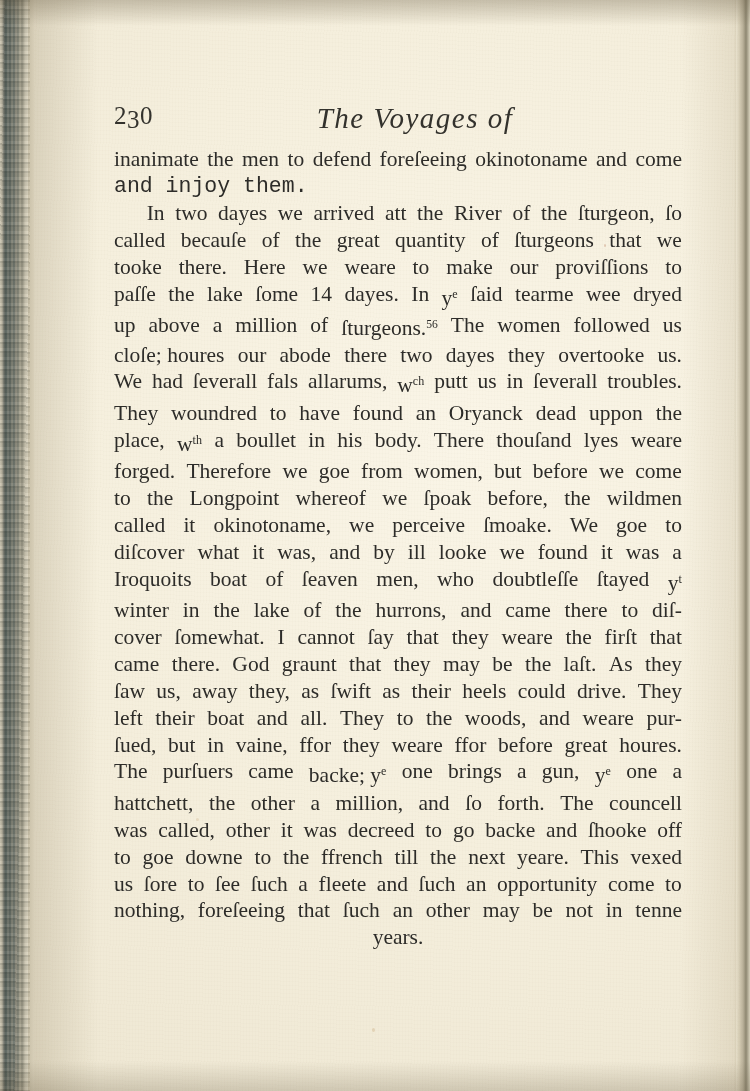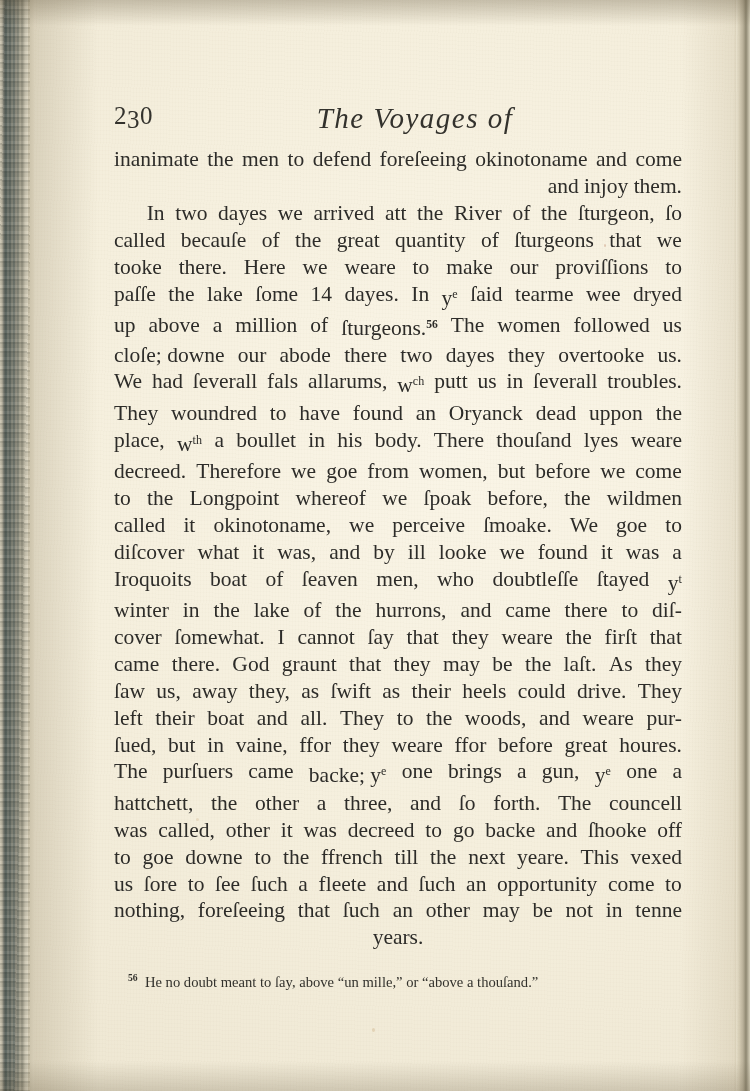--- a/index.html
+++ b/index.html
@@ -117,34 +117,34 @@
   .tline {
     display: flex;
     font-size: 21.5px;
     line-height: 26.9px;
     color: #2d2c29;
     white-space: pre;
   }
   .tline > span { display: inline-block; }
   
   .tline.just { justify-content: space-between; }
-  .tline.last { justify-content: flex-end; }
+  .tline.last { justify-content: flex-start; font-family: Liberation Mono, monospace; }
   .tline.rightal { justify-content: center; }
   .tline .ind { width: 22px; }
 
   .it { }
   sup.sc {
     font-size: .56em;
     vertical-align: .62em;
     letter-spacing: .2px;
   }
   sup.fn {
     font-size: .54em;
     vertical-align: .58em;
-    font-weight: bold;
+    font-weight: normal;
   }
 
   #footnote-area { margin-top: 17px; }
   #footnote {
     font-size: 14.6px;
     line-height: 19px;
     color: #32312c;
     padding-left: 14px;
     white-space: pre-wrap;
   }
@@ -192,43 +192,40 @@
         <div class="para">
           <div class="tline just"><span>inanimate</span><span>the</span><span>men</span><span>to</span><span>defend</span><span>foreſeeing</span><span>okinotoname</span><span>and</span><span>come</span></div>
           <div class="tline last"><span>and injoy them.</span></div>
         </div>
         <div class="para">
           <div class="tline just"><span class="ind"></span><span>In</span><span>two</span><span>dayes</span><span>we</span><span>arrived</span><span>att</span><span>the</span><span>River</span><span>of</span><span>the</span><span>ſturgeon,</span><span>ſo</span></div>
           <div class="tline just"><span>called</span><span>becauſe</span><span>of</span><span>the</span><span>great</span><span>quantity</span><span>of</span><span>ſturgeons</span><span>that</span><span>we</span></div>
           <div class="tline just"><span>tooke</span><span>there.</span><span>Here</span><span>we</span><span>weare</span><span>to</span><span>make</span><span>our</span><span>proviſſions</span><span>to</span></div>
           <div class="tline just"><span>paſſe</span><span>the</span><span>lake</span><span>ſome</span><span>14</span><span>dayes.</span><span>In</span><span>y<sup class="sc">e</sup></span><span>ſaid</span><span>tearme</span><span>wee</span><span>dryed</span></div>
           <div class="tline just"><span>up</span><span>above</span><span>a</span><span>million</span><span>of</span><span>ſturgeons.<sup class="fn">56</sup></span><span>The</span><span>women</span><span>followed</span><span>us</span></div>
-          <div class="tline just"><span>cloſe; downe</span><span>our</span><span>abode</span><span>there</span><span>two</span><span>dayes</span><span>they</span><span>overtooke</span><span>us.</span></div>
+          <div class="tline just"><span>cloſe; houres</span><span>our</span><span>abode</span><span>there</span><span>two</span><span>dayes</span><span>they</span><span>overtooke</span><span>us.</span></div>
           <div class="tline just"><span>We</span><span>had</span><span>ſeverall</span><span>fals</span><span>allarums,</span><span>w<sup class="sc">ch</sup></span><span>putt</span><span>us</span><span>in</span><span>ſeverall</span><span>troubles.</span></div>
           <div class="tline just"><span>They</span><span>woundred</span><span>to</span><span>have</span><span>found</span><span>an</span><span>Oryanck</span><span>dead</span><span>uppon</span><span>the</span></div>
           <div class="tline just"><span>place,</span><span>w<sup class="sc">th</sup></span><span>a</span><span>boullet</span><span>in</span><span>his</span><span>body.</span><span>There</span><span>thouſand</span><span>lyes</span><span>weare</span></div>
-          <div class="tline just"><span>decreed.</span><span>Therefore</span><span>we</span><span>goe</span><span>from</span><span>women,</span><span>but</span><span>before</span><span>we</span><span>come</span></div>
+          <div class="tline just"><span>forged.</span><span>Therefore</span><span>we</span><span>goe</span><span>from</span><span>women,</span><span>but</span><span>before</span><span>we</span><span>come</span></div>
           <div class="tline just"><span>to</span><span>the</span><span>Longpoint</span><span>whereof</span><span>we</span><span>ſpoak</span><span>before,</span><span>the</span><span>wildmen</span></div>
           <div class="tline just"><span>called</span><span>it</span><span><span class="it">okinotoname</span><span style="font-style: normal;">,</span></span><span>we</span><span>perceive</span><span>ſmoake.</span><span>We</span><span>goe</span><span>to</span></div>
           <div class="tline just"><span>diſcover</span><span>what</span><span>it</span><span>was,</span><span>and</span><span>by</span><span>ill</span><span>looke</span><span>we</span><span>found</span><span>it</span><span>was</span><span>a</span></div>
           <div class="tline just"><span>Iroquoits</span><span>boat</span><span>of</span><span>ſeaven</span><span>men,</span><span>who</span><span>doubtleſſe</span><span>ſtayed</span><span>y<sup class="sc">t</sup></span></div>
           <div class="tline just"><span>winter</span><span>in</span><span>the</span><span>lake</span><span>of</span><span>the</span><span>hurrons,</span><span>and</span><span>came</span><span>there</span><span>to</span><span>diſ-</span></div>
           <div class="tline just"><span>cover</span><span>ſomewhat.</span><span>I</span><span>cannot</span><span>ſay</span><span>that</span><span>they</span><span>weare</span><span>the</span><span>firſt</span><span>that</span></div>
           <div class="tline just"><span>came</span><span>there.</span><span>God</span><span>graunt</span><span>that</span><span>they</span><span>may</span><span>be</span><span>the</span><span>laſt.</span><span>As</span><span>they</span></div>
           <div class="tline just"><span>ſaw</span><span>us,</span><span>away</span><span>they,</span><span>as</span><span>ſwift</span><span>as</span><span>their</span><span>heels</span><span>could</span><span>drive.</span><span>They</span></div>
           <div class="tline just"><span>left</span><span>their</span><span>boat</span><span>and</span><span>all.</span><span>They</span><span>to</span><span>the</span><span>woods,</span><span>and</span><span>weare</span><span>pur-</span></div>
           <div class="tline just"><span>ſued,</span><span>but</span><span>in</span><span>vaine,</span><span>ffor</span><span>they</span><span>weare</span><span>ffor</span><span>before</span><span>great</span><span>houres.</span></div>
           <div class="tline just"><span>The</span><span>purſuers</span><span>came</span><span>backe; y<sup class="sc">e</sup></span><span>one</span><span>brings</span><span>a</span><span>gun,</span><span>y<sup class="sc">e</sup></span><span>one</span><span>a</span></div>
-          <div class="tline just"><span>hattchett,</span><span>the</span><span>other</span><span>a</span><span>three,</span><span>and</span><span>ſo</span><span>forth.</span><span>The</span><span>councell</span></div>
+          <div class="tline just"><span>hattchett,</span><span>the</span><span>other</span><span>a</span><span>million,</span><span>and</span><span>ſo</span><span>forth.</span><span>The</span><span>councell</span></div>
           <div class="tline just"><span>was</span><span>called,</span><span>other</span><span>it</span><span>was</span><span>decreed</span><span>to</span><span>go</span><span>backe</span><span>and</span><span>ſhooke</span><span>off</span></div>
           <div class="tline just"><span>to</span><span>goe</span><span>downe</span><span>to</span><span>the</span><span>ffrench</span><span>till</span><span>the</span><span>next</span><span>yeare.</span><span>This</span><span>vexed</span></div>
           <div class="tline just"><span>us</span><span>ſore</span><span>to</span><span>ſee</span><span>ſuch</span><span>a</span><span>fleete</span><span>and</span><span>ſuch</span><span>an</span><span>opportunity</span><span>come</span><span>to</span></div>
           <div class="tline just"><span>nothing,</span><span>foreſeeing</span><span>that</span><span>ſuch</span><span>an</span><span>other</span><span>may</span><span>be</span><span>not</span><span>in</span><span>tenne</span></div>
           <div class="tline rightal"><span>years.</span></div>
         </div>
       </div>
 
-    <div id="footnote-area">
-      <div id="footnote"><sup class="fn">56</sup>  He no doubt meant to ſay, above “un mille,” or “above a thouſand.”</div>
-    </div>
 
   </div>
 </div>
 
 </body></html>

